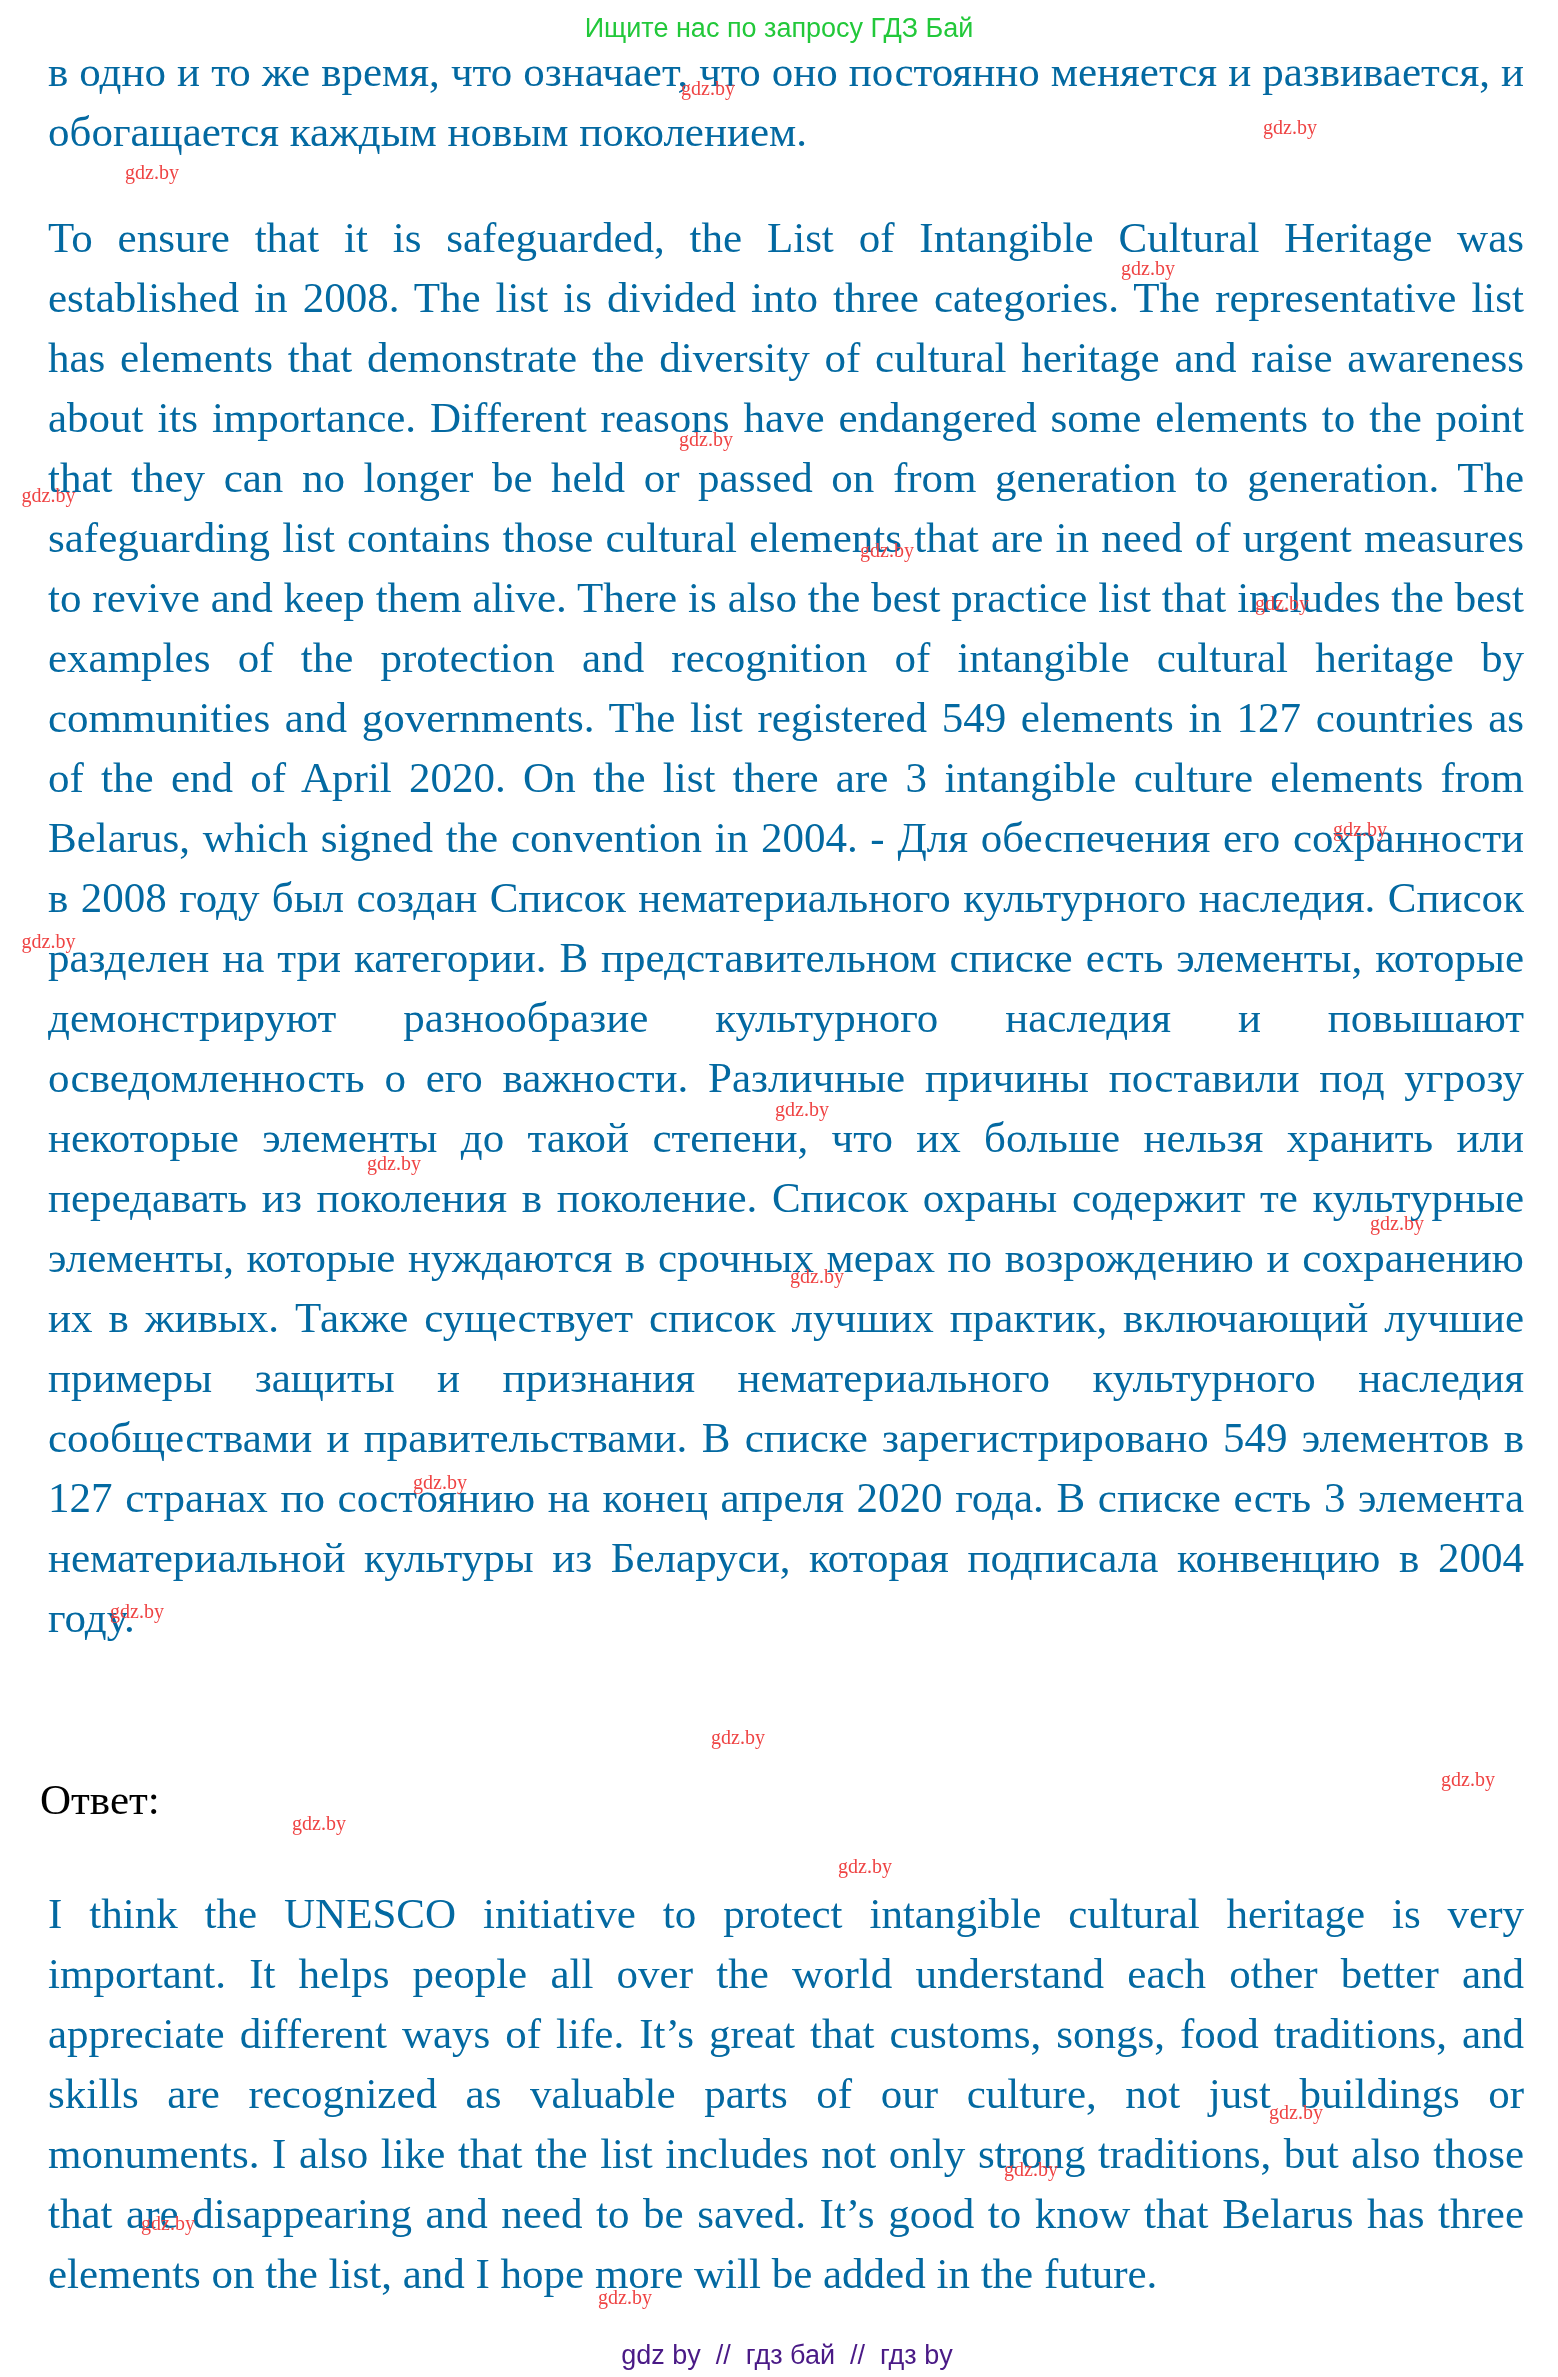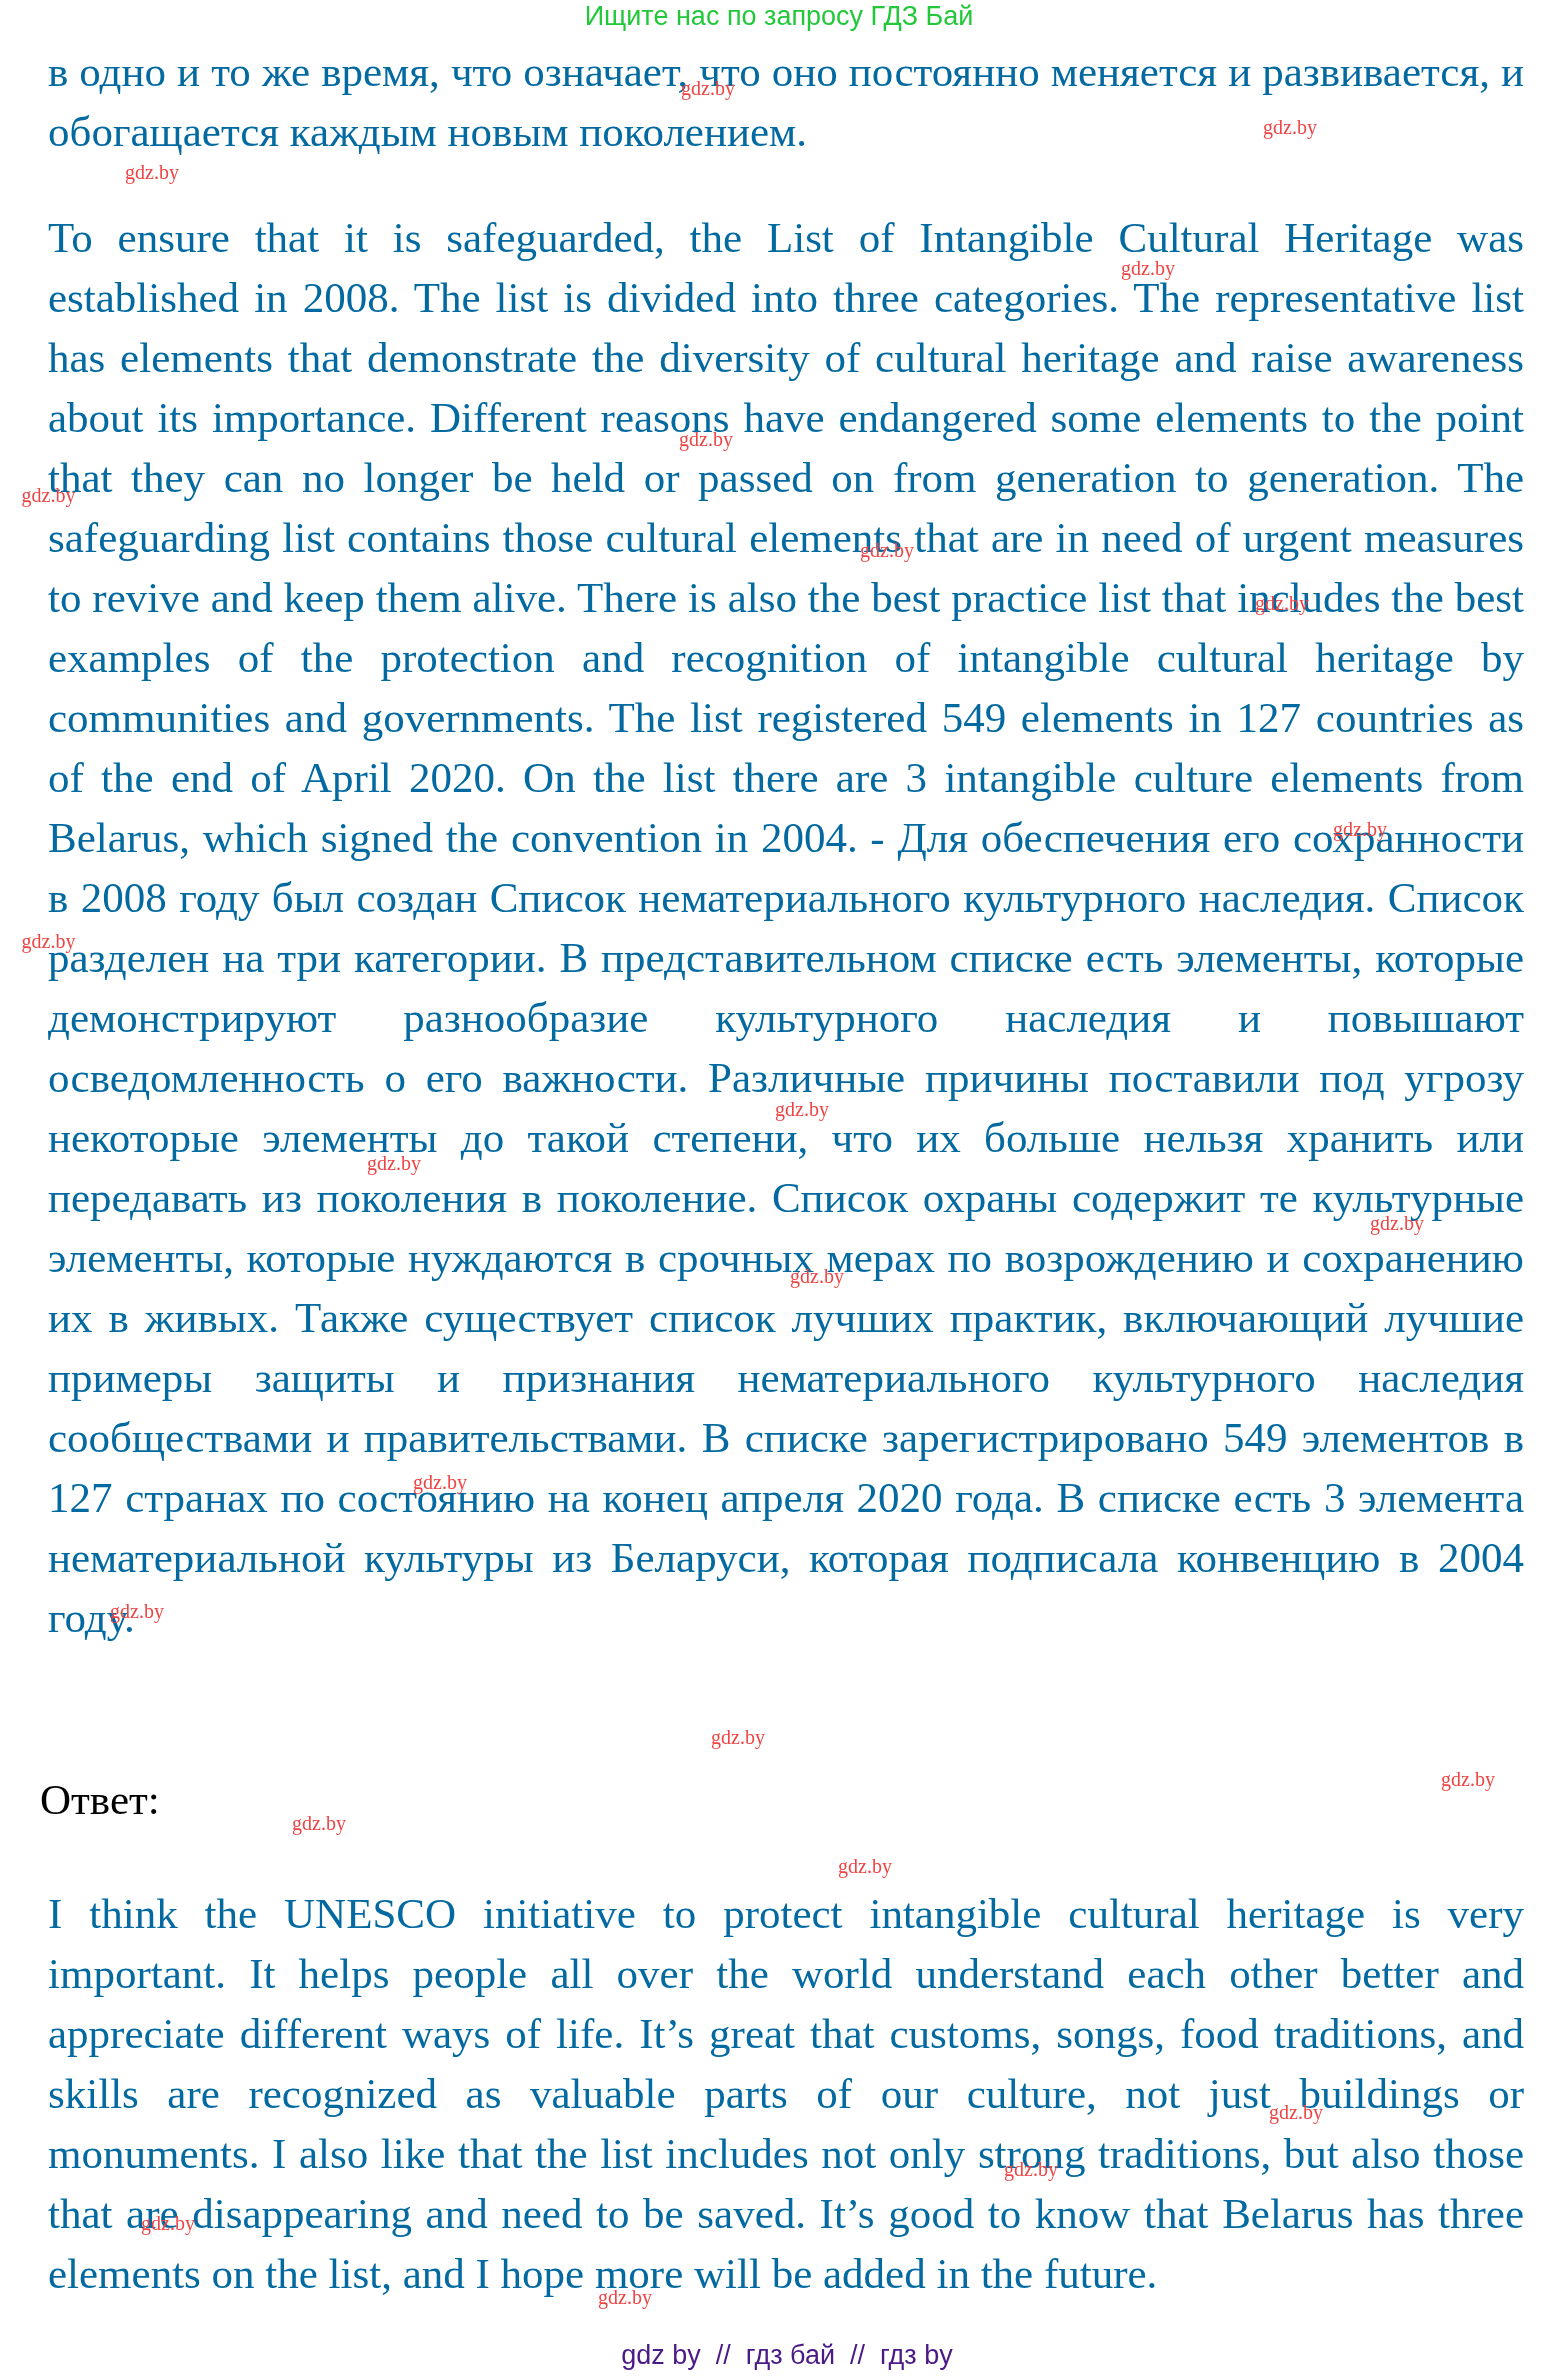--- a/index.html
+++ b/index.html
@@ -1,18 +1,18 @@
 <!DOCTYPE html>
 <html style="font-size:13.3px"><head>
 <meta charset="utf-8">
 <style>
   html, body { margin: 0; padding: 0; background: #ffffff; }
   body { width: 1558px; height: 2377px; position: relative; overflow: hidden; }
   .hdr {
-    position: absolute; top: 0; left: 0; width: 1558px; text-align: center;
+    position: absolute; top: 12px; left: 0; width: 1558px; text-align: center;
     font-family: "Liberation Sans", sans-serif; font-size: 27px; line-height: 32px;
     color: #22c83a;
   }
   .ftr {
     position: absolute; top: 2339px; left: 8px; width: 1558px; text-align: center;
     font-family: "Liberation Sans", sans-serif; font-size: 27px; line-height: 33px;
     color: #4a1a86; white-space: pre;
   }
   .page {
     position: absolute; left: 48px; width: 1476px;

